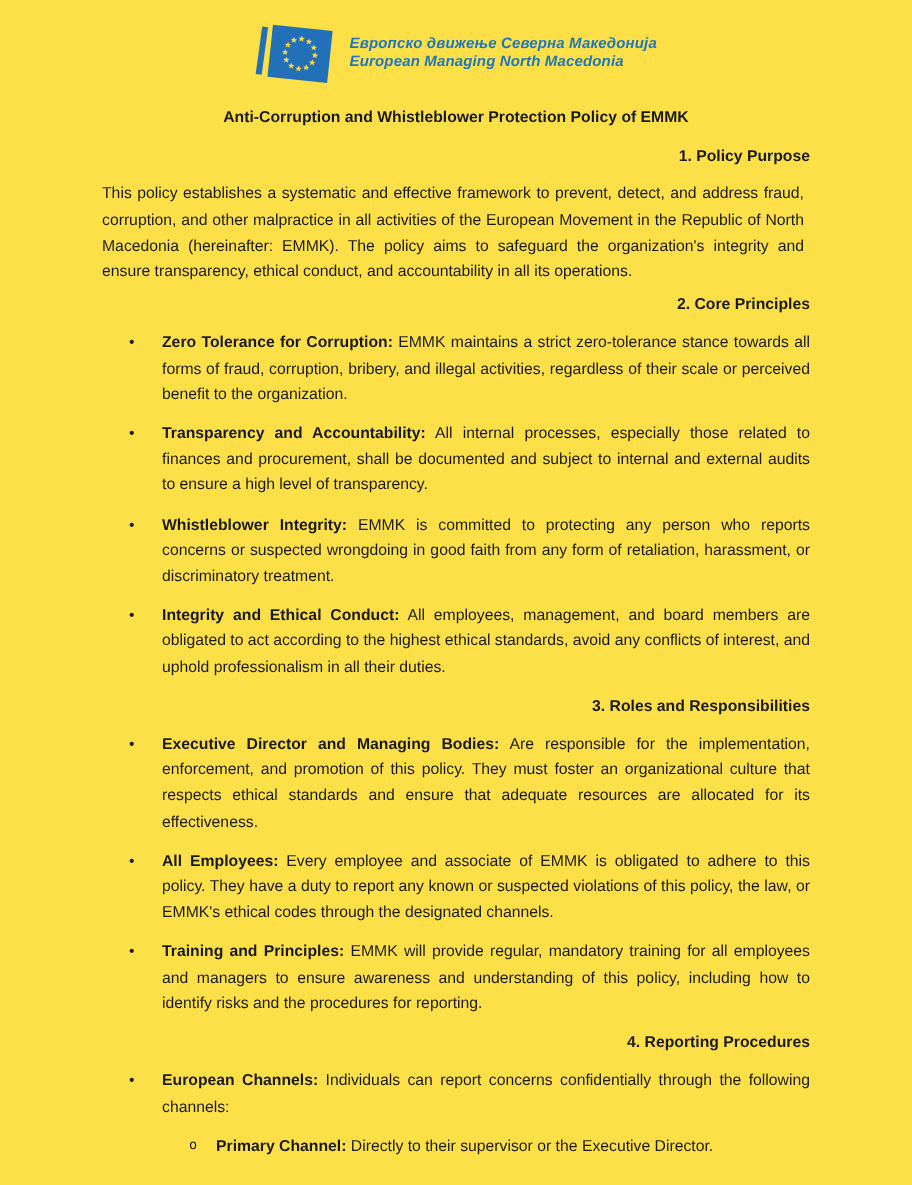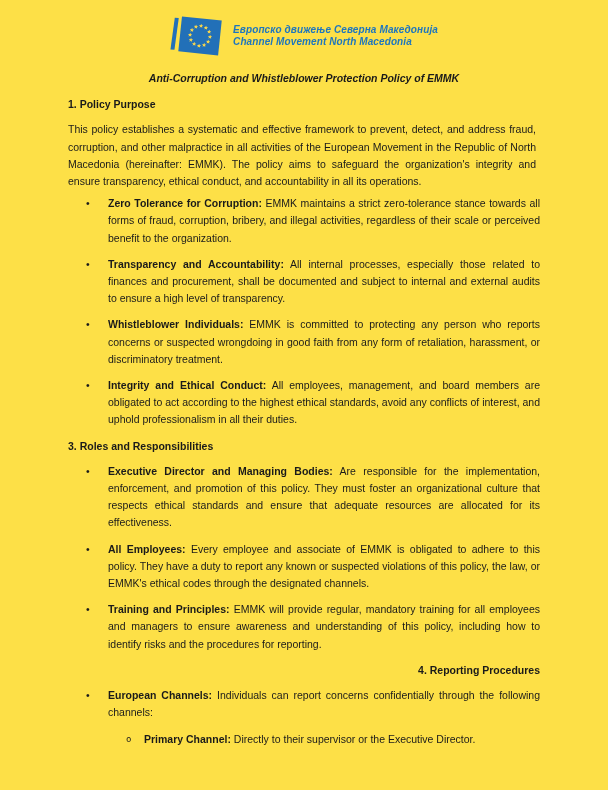--- a/index.html
+++ b/index.html
@@ -38,26 +38,25 @@
     padding: 0 68px;
     font-size: 10.5px;
     line-height: 17.2px;
     text-align: justify;
   }
   .doc-title {
     font-size: 10.5px;
     font-weight: bold;
     text-align: center;
     margin: 13px 0 9px 0;
-    font-style: italic;
   }
   .sec-heading {
     font-size: 10.5px;
     font-weight: bold;
-    text-align: left;
+    text-align: right;
     margin: 0 0 8px 0;
   }
   .sec-heading.left {
     text-align: right;
   }
   .para {
     margin: 0 4px 5px 0;
   }
   .bullet {
     display: flex;
@@ -106,43 +105,44 @@
         <use href="#star" x="27.75" y="28.25" width="4.5" height="4.5"></use>
         <use href="#star" x="22.75" y="26.91" width="4.5" height="4.5"></use>
         <use href="#star" x="19.09" y="23.25" width="4.5" height="4.5"></use>
         <use href="#star" x="17.75" y="18.25" width="4.5" height="4.5"></use>
         <use href="#star" x="19.09" y="13.25" width="4.5" height="4.5"></use>
         <use href="#star" x="22.75" y="9.59" width="4.5" height="4.5"></use>
       </g>
     </svg>
     <div class="logo-text">
       <div>Европско движење Северна Македонија</div>
-      <div>Channel Movement North Macedonia</div>
+      <div>European Managing North Macedonia</div>
     </div>
   </div>
 
   <div class="content">
 
     <div class="doc-title">Anti-Corruption and Whistleblower Protection Policy of EMMK</div>
 
     <div class="sec-heading">1. Policy Purpose</div>
     <p class="para">This policy establishes a systematic and effective framework to prevent, detect, and address fraud, corruption, and other malpractice in all activities of the European Movement in the Republic of North Macedonia (hereinafter: EMMK). The policy aims to safeguard the organization's integrity and ensure transparency, ethical conduct, and accountability in all its operations.</p>
 
+    <div class="sec-heading">2. Core Principles</div>
 
     <div class="bullet">
       <span class="bm">•</span>
       <div class="bt"><b>Zero Tolerance for Corruption:</b><span> EMMK maintains a strict zero-tolerance stance towards all forms of fraud, corruption, bribery, and illegal activities, regardless of their scale or perceived benefit to the organization.</span></div>
     </div>
     <div class="bullet">
       <span class="bm">•</span>
       <div class="bt"><b>Transparency and Accountability:</b><span> All internal processes, especially those related to finances and procurement, shall be documented and subject to internal and external audits to ensure a high level of transparency.</span></div>
     </div>
     <div class="bullet">
       <span class="bm">•</span>
-      <div class="bt"><b>Whistleblower Individuals:</b><span> EMMK is committed to protecting any person who reports concerns or suspected wrongdoing in good faith from any form of retaliation, harassment, or discriminatory treatment.</span></div>
+      <div class="bt"><b>Whistleblower Integrity:</b><span> EMMK is committed to protecting any person who reports concerns or suspected wrongdoing in good faith from any form of retaliation, harassment, or discriminatory treatment.</span></div>
     </div>
     <div class="bullet">
       <span class="bm">•</span>
       <div class="bt"><b>Integrity and Ethical Conduct:</b><span> All employees, management, and board members are obligated to act according to the highest ethical standards, avoid any conflicts of interest, and uphold professionalism in all their duties.</span></div>
     </div>
 
     <div class="sec-heading">3. Roles and Responsibilities</div>
 
     <div class="bullet">
       <span class="bm">•</span>

